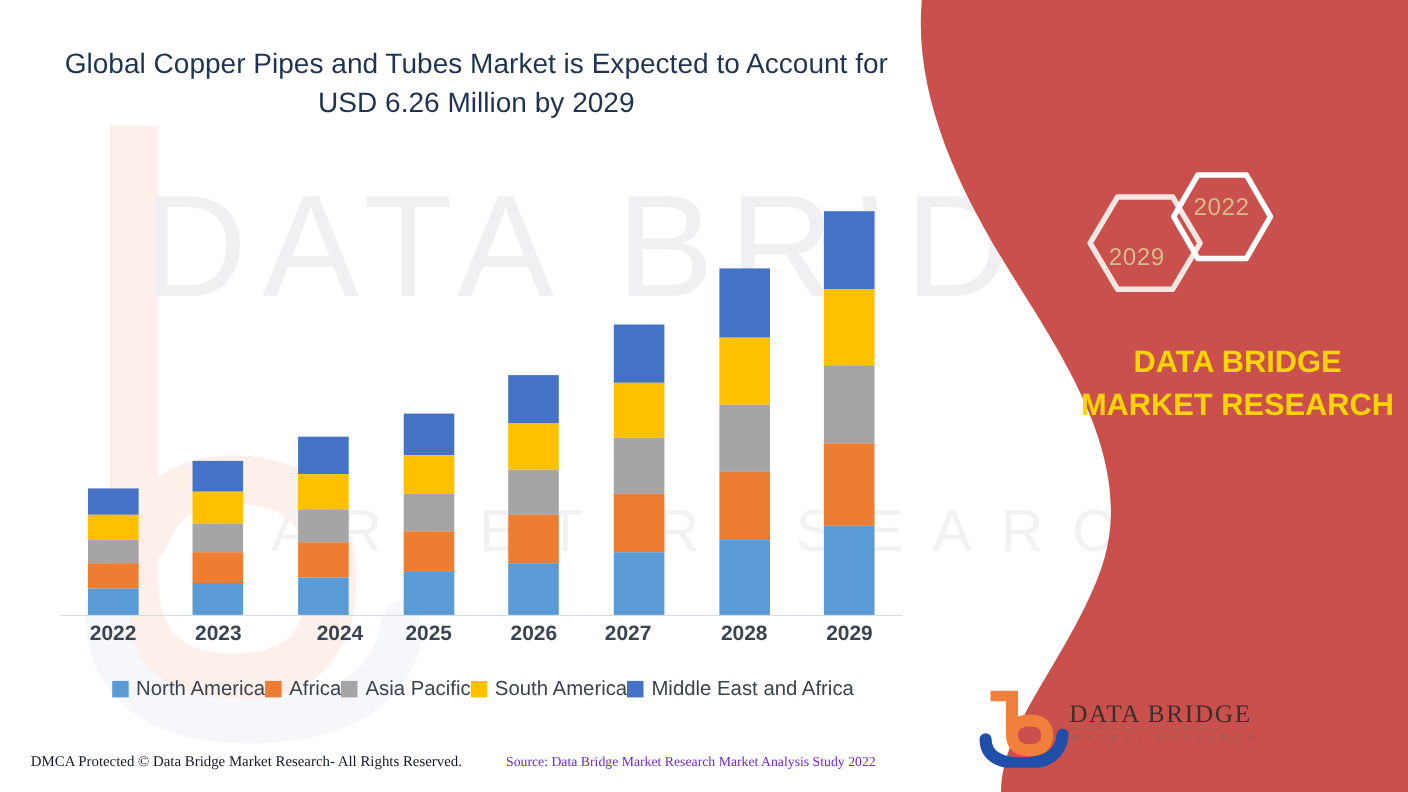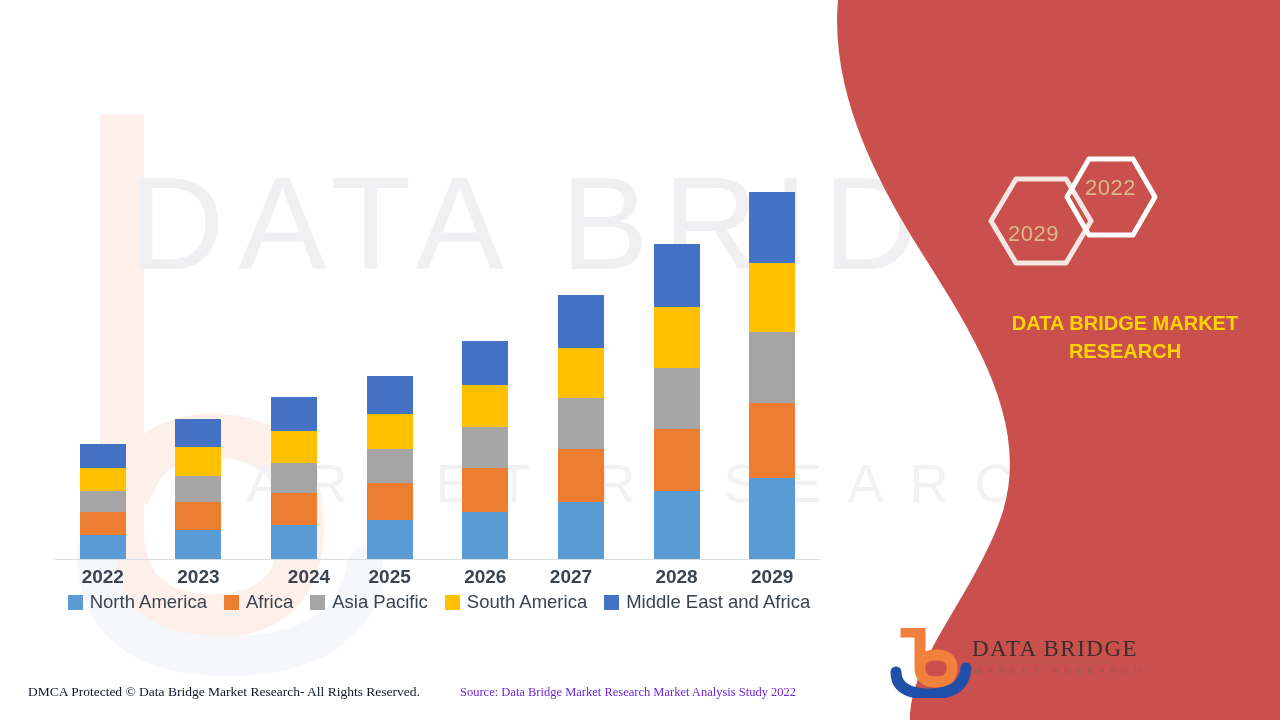--- a/index.html
+++ b/index.html
@@ -114,26 +114,25 @@
     width: 90px;
     text-align: center;
     font-size: 19px;
     font-weight: bold;
     color: #3a4450;
   }
 
   .legend {
     position: absolute;
     left: 55px;
-    top: 591px;
+    top: 615px;
     width: 768px;
     display: flex;
     align-items: center;
     justify-content: center;
-    gap: 17px;
     z-index: 3;
   }
   .legend-item {
     display: flex;
     align-items: center;
     gap: 7px;
   }
   .legend-swatch {
     width: 15px;
     height: 15px;
@@ -204,21 +203,21 @@
   }
   .hex-2029 { left: 23px; top: 66px; }
   .hex-2022 { left: 100px; top: 20px; }
 
   .brand {
     position: absolute;
     left: 975px;
     top: 310px;
     width: 300px;
     text-align: center;
-    font-size: 20px;
+    font-size: 28px;
     font-weight: bold;
     line-height: 1.38;
     color: #ffd400;
     z-index: 6;
   }
 
   .logo {
     position: absolute;
     left: 890px;
     top: 628px;
@@ -262,20 +261,21 @@
 
   <div class="watermark-wrap">
     <svg class="wm-b" viewBox="0 0 330 600">
       <path d="M70 40 L70 430 Q70 520 160 520 Q250 520 250 430 Q250 340 160 340 Q105 340 85 380" fill="none" stroke="#fdf0ea" stroke-width="44" stroke-linecap="square"></path>
       <path d="M45 455 Q45 560 175 560 Q300 560 315 470" fill="none" stroke="#f5f7fb" stroke-width="40" stroke-linecap="round"></path>
     </svg>
     <div class="wm-line1">DATA BRIDGE</div>
     <div class="wm-line2">MARKET RESEARCH</div>
   </div>
 
+  <div class="title">Global Copper Pipes and Tubes Market is Expected to Account for USD 6.26 Million by 2029</div>
 
   <div class="plot">
     <div class="axis-line"></div>
     <div id="bars">
         <div class="bar" style="left: 24.8125px;">
           <div class="seg" style="height: 23.6783px; background: rgb(68, 114, 196);"></div>
           <div class="seg" style="height: 23.6783px; background: rgb(255, 192, 0);"></div>
           <div class="seg" style="height: 20.2957px; background: rgb(165, 165, 165);"></div>
           <div class="seg" style="height: 23.6783px; background: rgb(237, 125, 49);"></div>
           <div class="seg" style="height: 23.6783px; background: rgb(91, 155, 213);"></div>

